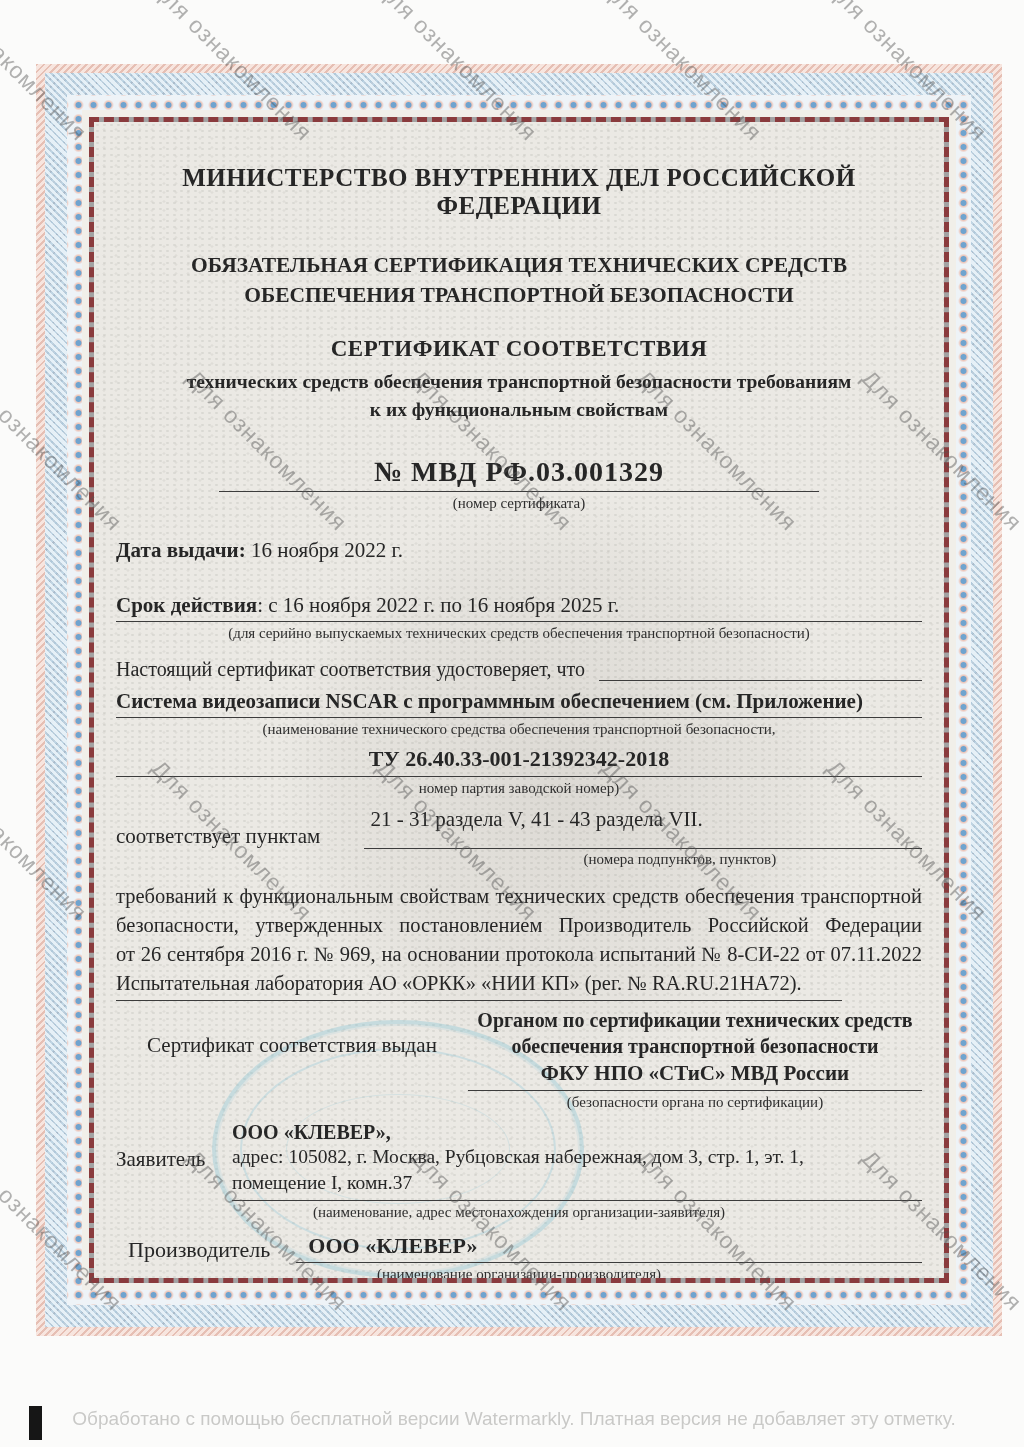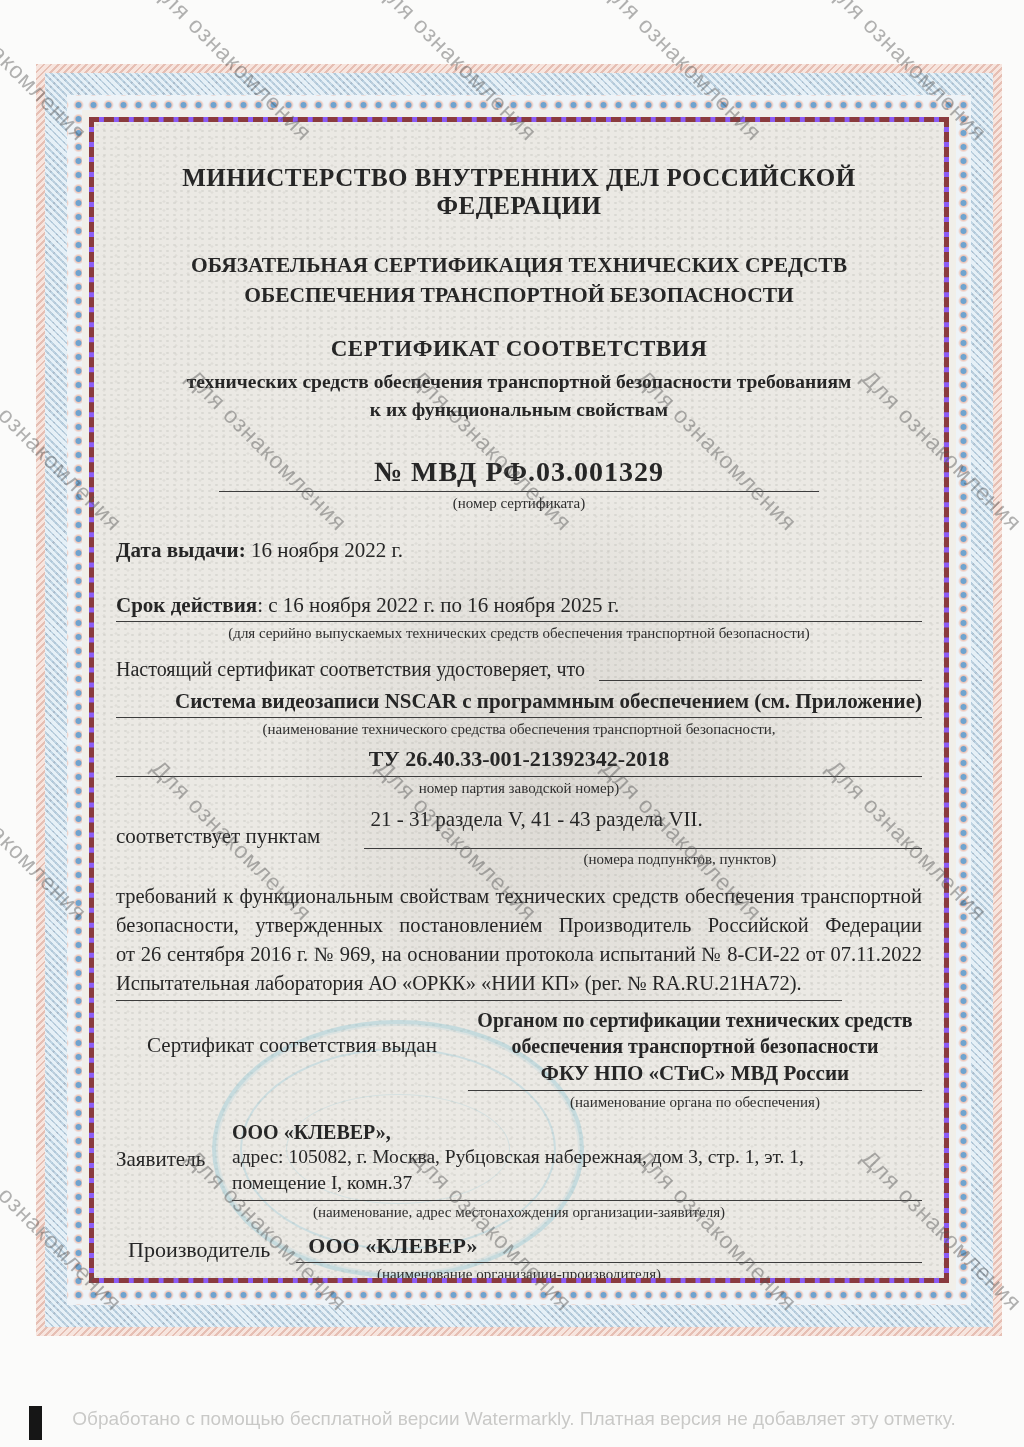--- a/index.html
+++ b/index.html
@@ -46,21 +46,21 @@
     background-color:#eef3f7;
     background-image:
       radial-gradient(circle, rgba(90,150,200,0.85) 2.5px, rgba(235,160,135,0.55) 3.5px, rgba(238,243,247,0) 5.5px);
     background-size:15px 14px;
     background-position:4px 3px;
   }
   .f-gap { width:100%; height:100%; padding:7px; background:#f1efe9; }
   .f-maroon {
     width:100%; height:100%;
     border:5px dashed #8a3b3d;
-    background:#8b5cf6;
+    background:#a3a3a3;
   }
   .inner {
     width:100%; height:100%;
     padding:16px 22px 0 22px;
     position:relative;
     background-color:#ebe9e4;
     background-image:
       radial-gradient(rgba(158,158,150,0.22) 1px, rgba(0,0,0,0) 1.7px),
       radial-gradient(rgba(150,150,142,0.14) 1px, rgba(0,0,0,0) 2px);
     background-size:7px 6px, 12px 9px;
@@ -87,21 +87,21 @@
   .caption { font-size:15px; color:#2e2e2e; }
   .cap-center { text-align:center; margin-top:3px; }
 
   .row-date { font-size:21px; margin-top:26px; }
   .lbl-b { font-weight:bold;text-align:right; }
   .row-validity { font-size:21px; margin-top:30px; border-bottom:1.6px solid #3c3c3c; padding-bottom:3px; }
 
   .row-intro { font-size:20px; margin-top:16px; display:flex; align-items:flex-end; }
   .fill-line { flex:1; border-bottom:1.4px solid #3c3c3c; margin-left:14px; height:22px; }
 
-  .product { font-size:21px; font-weight:bold; text-align:right; margin-top:8px; border-bottom:1.6px solid #3c3c3c; padding-bottom:3px; }
+  .product { font-size:21px; font-weight:bold; text-align:left; margin-top:8px; border-bottom:1.6px solid #3c3c3c; padding-bottom:3px; }
   .tu { font-size:22px; font-weight:bold; text-align:center; margin-top:8px; border-bottom:1.4px solid #3c3c3c; padding-bottom:4px; }
 
   .row-points { font-size:21px; margin-top:10px; display:flex; align-items:flex-end; }
   .points-lbl { white-space:nowrap; }
   .points-val { flex:1; margin-left:44px; border-bottom:1.4px solid #3c3c3c; padding-bottom:16px; padding-left:6px; }
   .points-cap { font-size:15px; margin-top:2px; padding-left:58%; }
 
   .basis { font-size:20.5px; line-height:29px; margin-top:14px; }
   .jline { text-align:justify; text-align-last:justify; }
   .basis .last { border-bottom:1.5px solid #3c3c3c; padding-bottom:2px; width:fit-content; padding-right:40px; }
@@ -215,21 +215,21 @@
                   <div class="jline">от 26 сентября 2016 г. № 969, на основании протокола испытаний № 8-СИ-22 от 07.11.2022</div>
                   <div class="last">Испытательная лаборатория АО «ОРКК» «НИИ КП» (рег. № RA.RU.21НА72).</div>
                 </div>
 
                 <div class="issuer">
                   <div class="issuer-label">Сертификат соответствия выдан</div>
                   <div class="issuer-right">
                     <div class="issuer-line">Органом по сертификации технических средств</div>
                     <div class="issuer-line">обеспечения транспортной безопасности</div>
                     <div class="issuer-name">ФКУ НПО «СТиС» МВД России</div>
-                    <div class="caption cap-center">(наименование органа по обеспечения)</div>
+                    <div class="caption cap-center">(безопасности органа по сертификации)</div>
                   </div>
                 </div>
 
                 <div class="applicant">
                   <div class="app-label">Заявитель</div>
                   <div class="app-right">
                     <div class="app-name">ООО «КЛЕВЕР»,</div>
                     <div class="app-addr">адрес: 105082, г. Москва, Рубцовская набережная, дом 3, стр. 1, эт. 1,</div>
                     <div class="app-addr">помещение I, комн.37</div>
                   </div>

